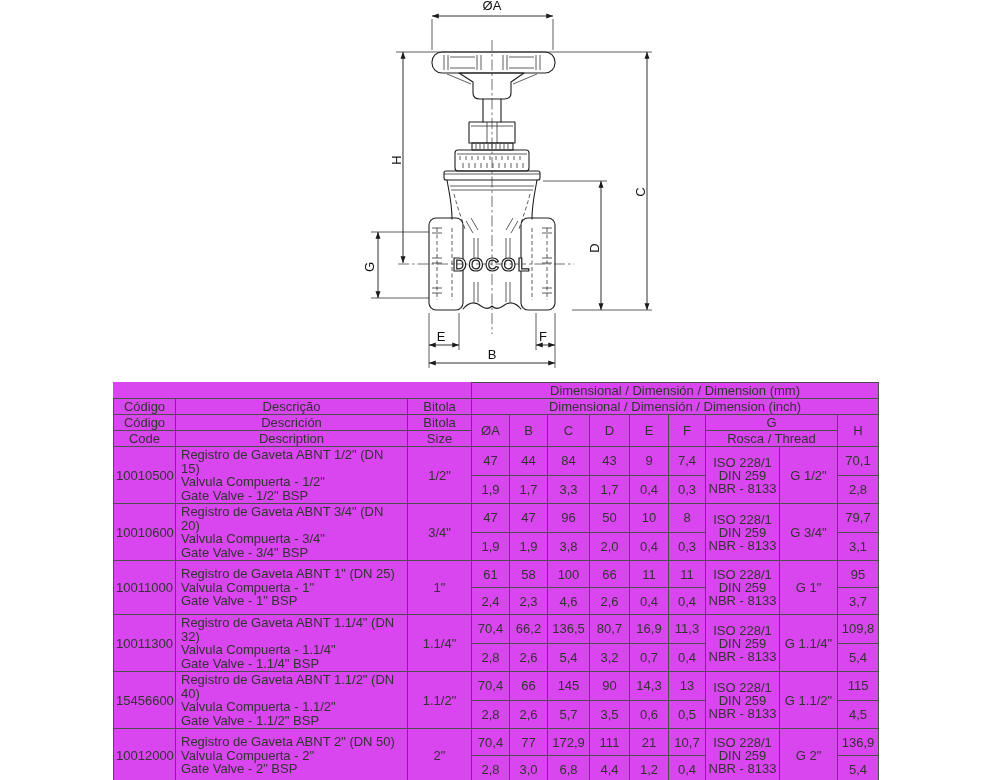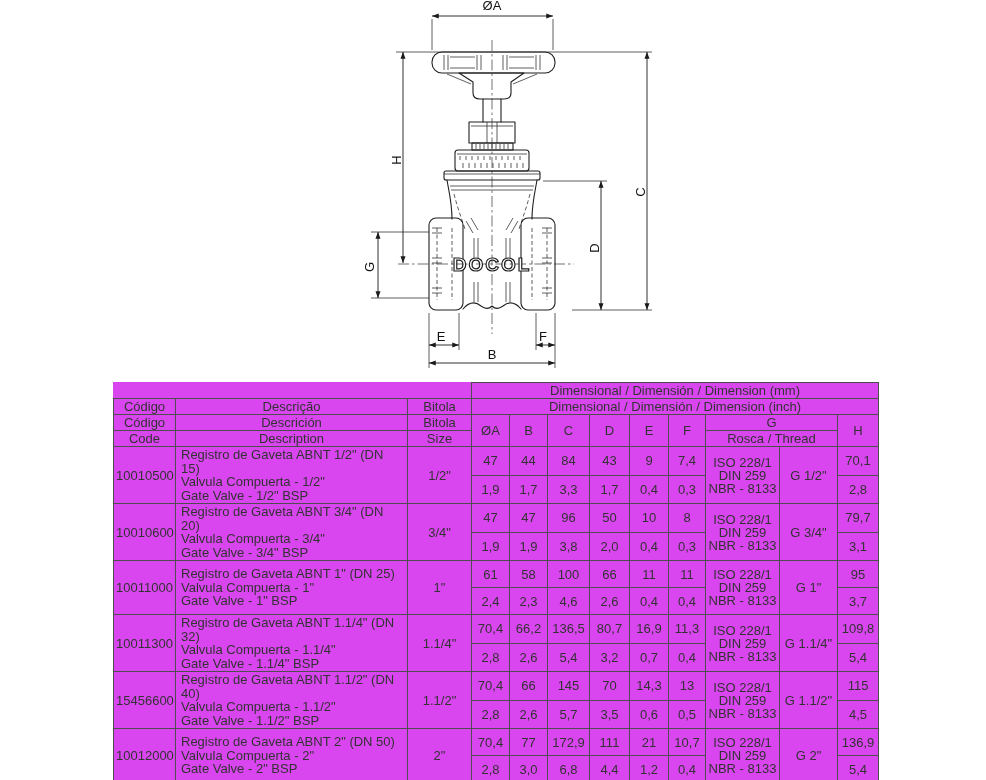--- a/index.html
+++ b/index.html
@@ -320,21 +320,21 @@
         <td rowspan="2">15456600</td>
         <td rowspan="2" class="desc">
           <div>Registro de Gaveta ABNT 1.1/2" (DN 40)</div>
           <div>Valvula Compuerta - 1.1/2"</div>
           <div>Gate Valve - 1.1/2" BSP</div>
         </td>
         <td rowspan="2">1.1/2"</td>
         <td>70,4</td>
         <td>66</td>
         <td>145</td>
-        <td>70</td>
+        <td>90</td>
         <td>14,3</td>
         <td>13</td>
         <td rowspan="2" class="norm">
           <div>ISO 228/1</div>
           <div>DIN 259</div>
           <div>NBR - 8133</div>
         </td>
         <td rowspan="2">G 1.1/2"</td>
         <td>115</td>
       </tr>

